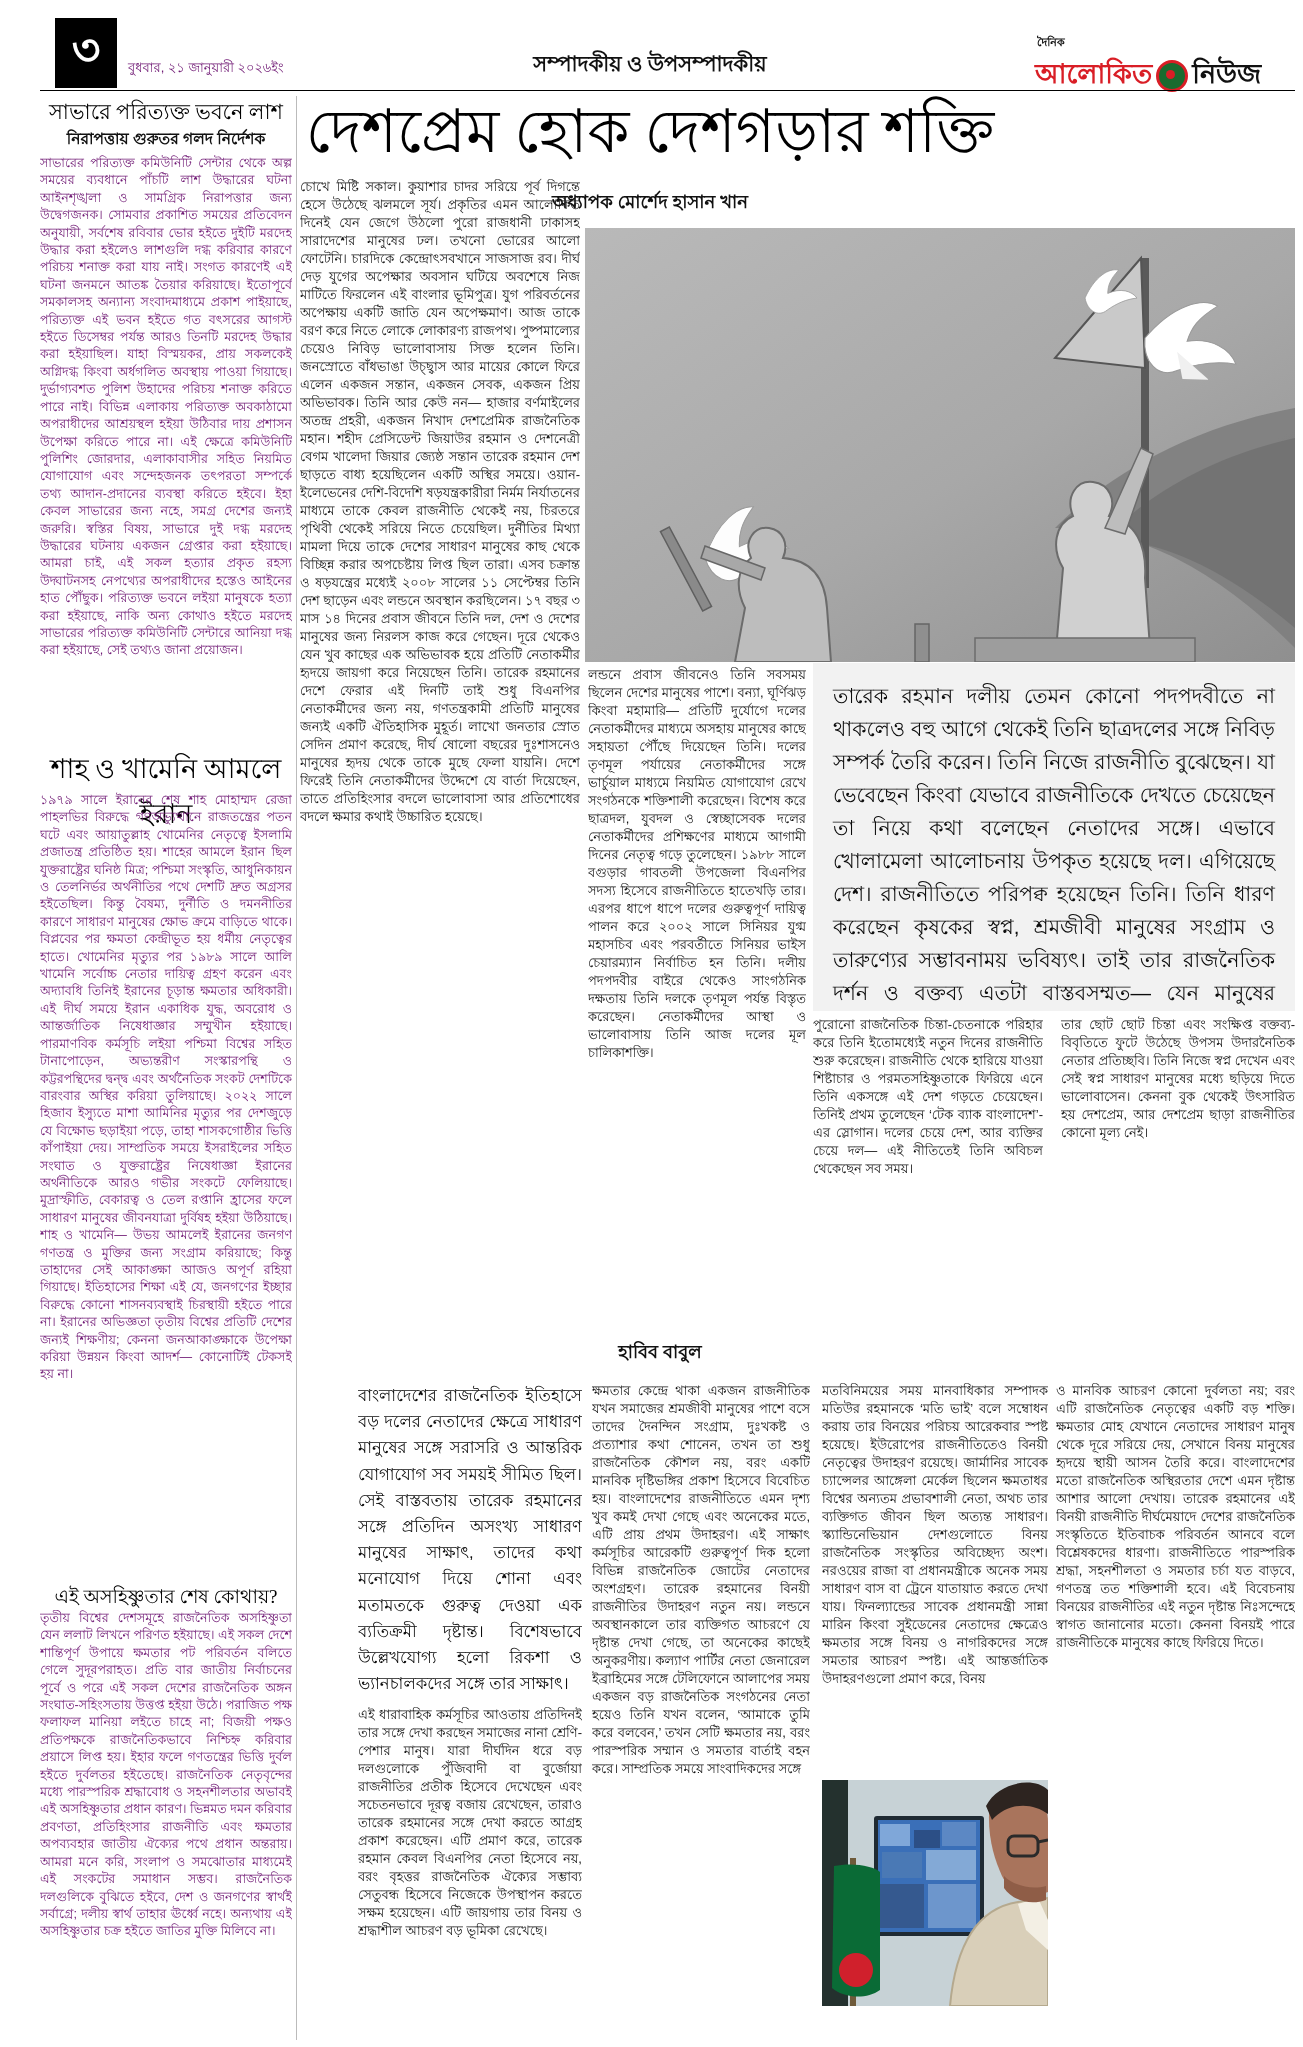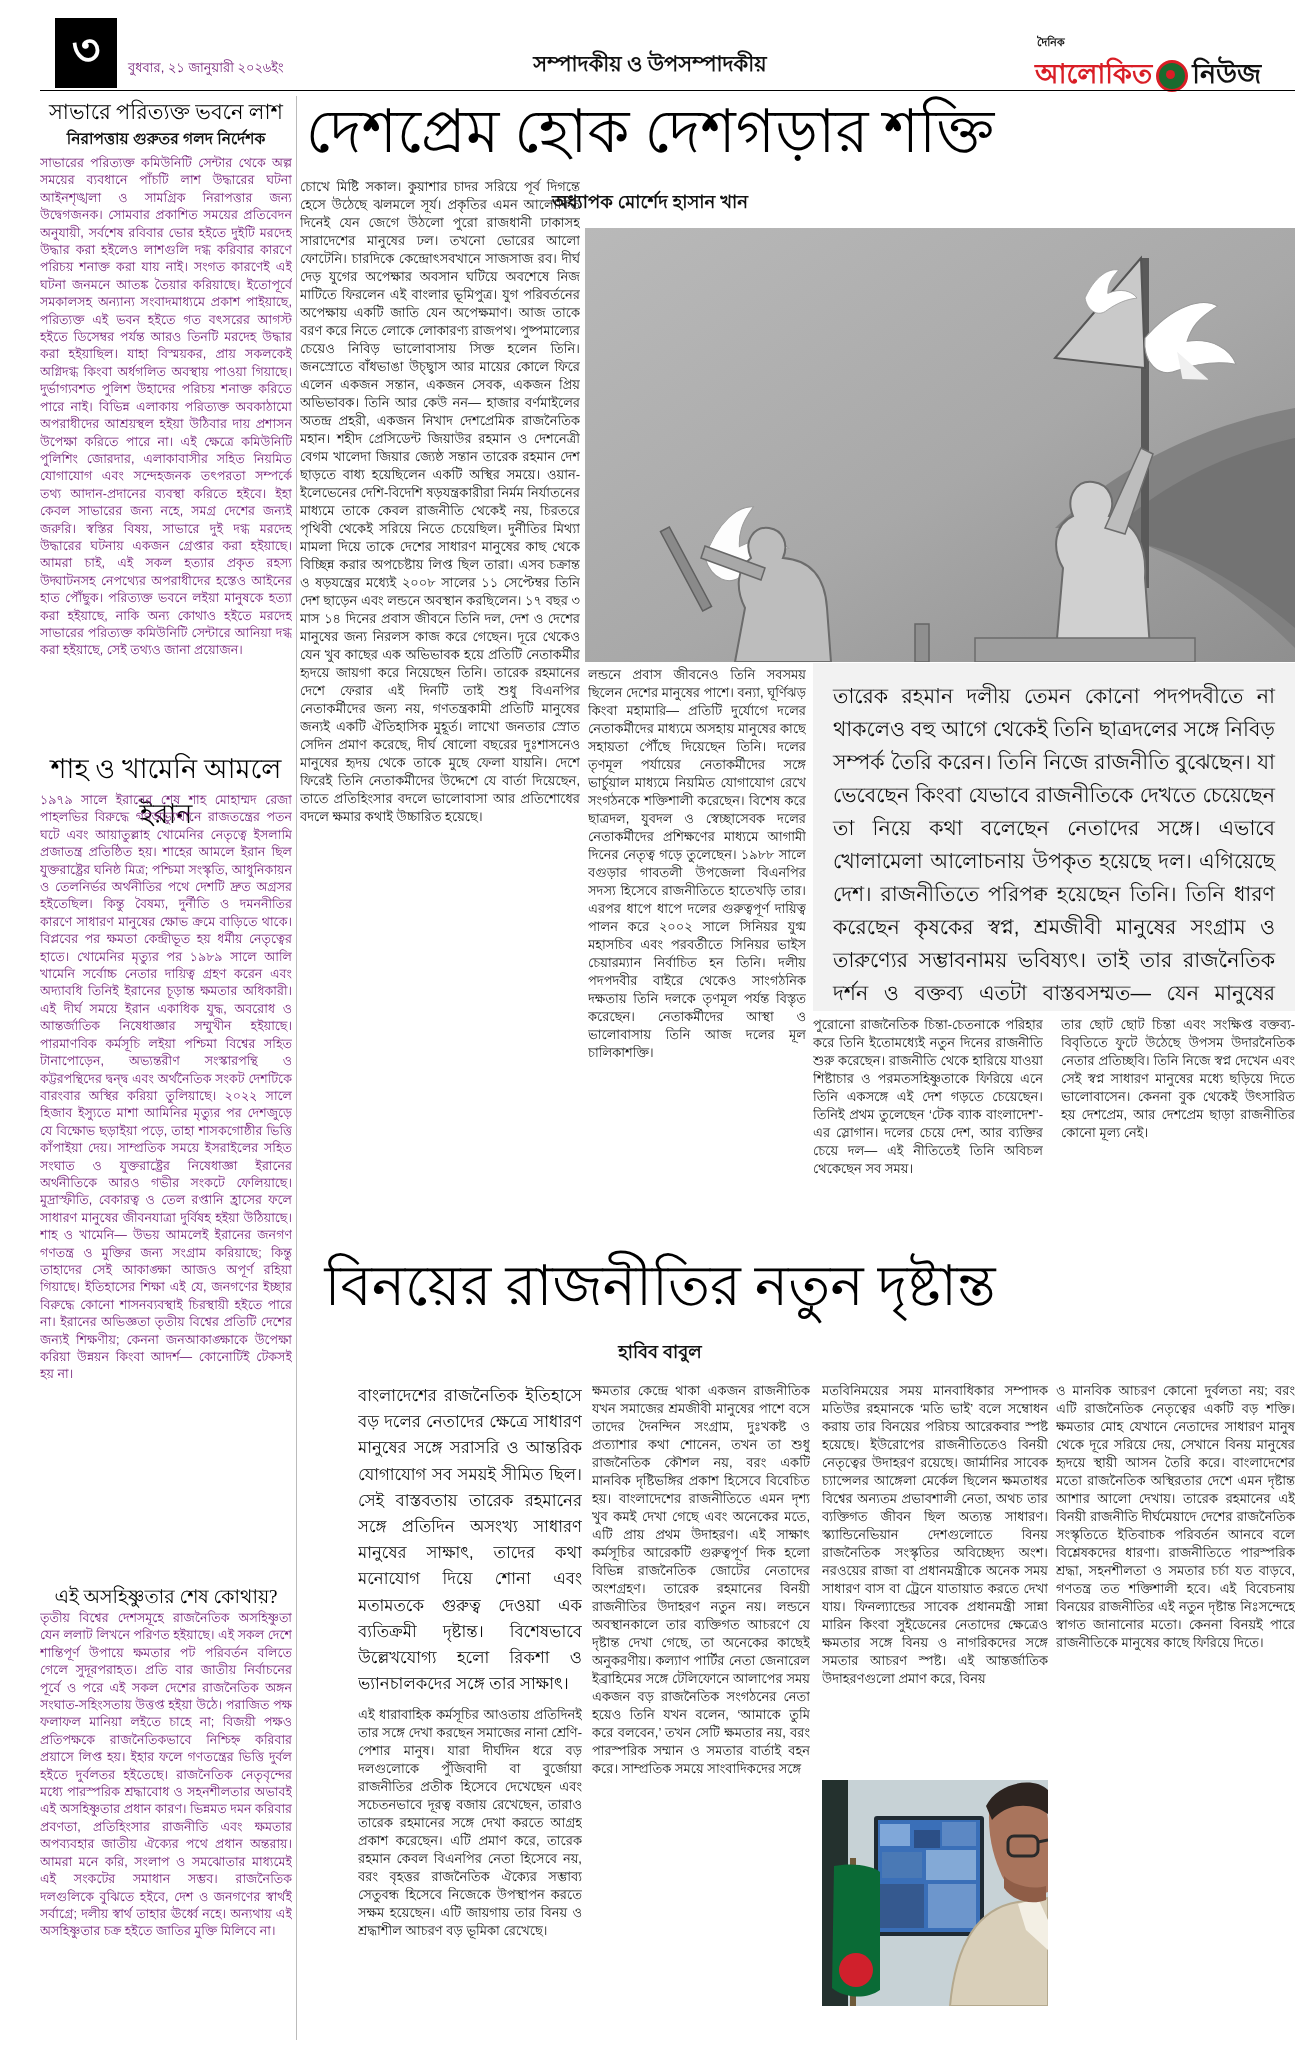--- a/index.html
+++ b/index.html
@@ -134,21 +134,20 @@
         <rect x="330" y="396" width="14" height="38" fill="#8f8f8f" stroke="#666" stroke-width="1.5"></rect>
       </g>
     </svg>
   </div>
 
   <div class="abs body-col main-col2">লন্ডনে প্রবাস জীবনেও তিনি সবসময় ছিলেন দেশের মানুষের পাশে। বন্যা, ঘূর্ণিঝড় কিংবা মহামারি— প্রতিটি দুর্যোগে দলের নেতাকর্মীদের মাধ্যমে অসহায় মানুষের কাছে সহায়তা পৌঁছে দিয়েছেন তিনি। দলের তৃণমূল পর্যায়ের নেতাকর্মীদের সঙ্গে ভার্চুয়াল মাধ্যমে নিয়মিত যোগাযোগ রেখে সংগঠনকে শক্তিশালী করেছেন। বিশেষ করে ছাত্রদল, যুবদল ও স্বেচ্ছাসেবক দলের নেতাকর্মীদের প্রশিক্ষণের মাধ্যমে আগামী দিনের নেতৃত্ব গড়ে তুলেছেন। ১৯৮৮ সালে বগুড়ার গাবতলী উপজেলা বিএনপির সদস্য হিসেবে রাজনীতিতে হাতেখড়ি তার। এরপর ধাপে ধাপে দলের গুরুত্বপূর্ণ দায়িত্ব পালন করে ২০০২ সালে সিনিয়র যুগ্ম মহাসচিব এবং পরবর্তীতে সিনিয়র ভাইস চেয়ারম্যান নির্বাচিত হন তিনি। দলীয় পদপদবীর বাইরে থেকেও সাংগঠনিক দক্ষতায় তিনি দলকে তৃণমূল পর্যন্ত বিস্তৃত করেছেন। নেতাকর্মীদের আস্থা ও ভালোবাসায় তিনি আজ দলের মূল চালিকাশক্তি।</div>
   <div class="abs pullquote">তারেক রহমান দলীয় তেমন কোনো পদপদবীতে না থাকলেও বহু আগে থেকেই তিনি ছাত্রদলের সঙ্গে নিবিড় সম্পর্ক তৈরি করেন। তিনি নিজে রাজনীতি বুঝেছেন। যা ভেবেছেন কিংবা যেভাবে রাজনীতিকে দেখতে চেয়েছেন তা নিয়ে কথা বলেছেন নেতাদের সঙ্গে। এভাবে খোলামেলা আলোচনায় উপকৃত হয়েছে দল। এগিয়েছে দেশ। রাজনীতিতে পরিপক্ব হয়েছেন তিনি। তিনি ধারণ করেছেন কৃষকের স্বপ্ন, শ্রমজীবী মানুষের সংগ্রাম ও তারুণ্যের সম্ভাবনাময় ভবিষ্যৎ। তাই তার রাজনৈতিক দর্শন ও বক্তব্য এতটা বাস্তবসম্মত— যেন মানুষের হৃদয়ের ভাষাই তিনি উচ্চারণ করেন। তবে রাজনীতি বিশ্লেষকদের মতে, দীর্ঘ সতেরো বছরের প্রবাস জীবনে তারেক রহমান রাজনীতির যে গভীর অনুশীলন করেছেন, তার সুস্পষ্ট ছাপ পড়েছে রাষ্ট্র সংস্কারে গৃহীত বিএনপির ৩১ দফা প্রস্তাবনায়। বিভিন্ন সময়ে দেওয়া তার বক্তব্য ও বিবৃতিতে উঠে এসেছে নয়া বন্দোবস্তের বার্তা।</div>
   <div class="abs body-col below-left">পুরোনো রাজনৈতিক চিন্তা-চেতনাকে পরিহার করে তিনি ইতোমধ্যেই নতুন দিনের রাজনীতি শুরু করেছেন। রাজনীতি থেকে হারিয়ে যাওয়া শিষ্টাচার ও পরমতসহিষ্ণুতাকে ফিরিয়ে এনে তিনি একসঙ্গে এই দেশ গড়তে চেয়েছেন। তিনিই প্রথম তুলেছেন ‘টেক ব্যাক বাংলাদেশ’-এর স্লোগান। দলের চেয়ে দেশ, আর ব্যক্তির চেয়ে দল— এই নীতিতেই তিনি অবিচল থেকেছেন সব সময়।</div>
   <div class="abs body-col below-right">তার ছোট ছোট চিন্তা এবং সংক্ষিপ্ত বক্তব্য-বিবৃতিতে ফুটে উঠেছে উপসম উদারনৈতিক নেতার প্রতিচ্ছবি। তিনি নিজে স্বপ্ন দেখেন এবং সেই স্বপ্ন সাধারণ মানুষের মধ্যে ছড়িয়ে দিতে ভালোবাসেন। কেননা বুক থেকেই উৎসারিত হয় দেশপ্রেম, আর দেশপ্রেম ছাড়া রাজনীতির কোনো মূল্য নেই।</div>
 
-  <div class="abs head-serif sec-headline">বিনয়ের রাজনীতির নতুন দৃষ্টান্ত</div>
   <div class="abs sec-byline">হাবিব বাবুল</div>
   <div class="abs sec-intro">বাংলাদেশের রাজনৈতিক ইতিহাসে বড় দলের নেতাদের ক্ষেত্রে সাধারণ মানুষের সঙ্গে সরাসরি ও আন্তরিক যোগাযোগ সব সময়ই সীমিত ছিল। সেই বাস্তবতায় তারেক রহমানের সঙ্গে প্রতিদিন অসংখ্য সাধারণ মানুষের সাক্ষাৎ, তাদের কথা মনোযোগ দিয়ে শোনা এবং মতামতকে গুরুত্ব দেওয়া এক ব্যতিক্রমী দৃষ্টান্ত। বিশেষভাবে উল্লেখযোগ্য হলো রিকশা ও ভ্যানচালকদের সঙ্গে তার সাক্ষাৎ।</div>
   <div class="abs body-col sec-col1-rest">এই ধারাবাহিক কর্মসূচির আওতায় প্রতিদিনই তার সঙ্গে দেখা করছেন সমাজের নানা শ্রেণি-পেশার মানুষ। যারা দীর্ঘদিন ধরে বড় দলগুলোকে পুঁজিবাদী বা বুর্জোয়া রাজনীতির প্রতীক হিসেবে দেখেছেন এবং সচেতনভাবে দূরত্ব বজায় রেখেছেন, তারাও তারেক রহমানের সঙ্গে দেখা করতে আগ্রহ প্রকাশ করেছেন। এটি প্রমাণ করে, তারেক রহমান কেবল বিএনপির নেতা হিসেবে নয়, বরং বৃহত্তর রাজনৈতিক ঐক্যের সম্ভাব্য সেতুবন্ধ হিসেবে নিজেকে উপস্থাপন করতে সক্ষম হয়েছেন। এটি জায়গায় তার বিনয় ও শ্রদ্ধাশীল আচরণ বড় ভূমিকা রেখেছে।</div>
   <div class="abs body-col sec-col2">ক্ষমতার কেন্দ্রে থাকা একজন রাজনীতিক যখন সমাজের শ্রমজীবী মানুষের পাশে বসে তাদের দৈনন্দিন সংগ্রাম, দুঃখকষ্ট ও প্রত্যাশার কথা শোনেন, তখন তা শুধু রাজনৈতিক কৌশল নয়, বরং একটি মানবিক দৃষ্টিভঙ্গির প্রকাশ হিসেবে বিবেচিত হয়। বাংলাদেশের রাজনীতিতে এমন দৃশ্য খুব কমই দেখা গেছে এবং অনেকের মতে, এটি প্রায় প্রথম উদাহরণ। এই সাক্ষাৎ কর্মসূচির আরেকটি গুরুত্বপূর্ণ দিক হলো বিভিন্ন রাজনৈতিক জোটের নেতাদের অংশগ্রহণ। তারেক রহমানের বিনয়ী রাজনীতির উদাহরণ নতুন নয়। লন্ডনে অবস্থানকালে তার ব্যক্তিগত আচরণে যে দৃষ্টান্ত দেখা গেছে, তা অনেকের কাছেই অনুকরণীয়। কল্যাণ পার্টির নেতা জেনারেল ইব্রাহিমের সঙ্গে টেলিফোনে আলাপের সময় একজন বড় রাজনৈতিক সংগঠনের নেতা হয়েও তিনি যখন বলেন, ‘আমাকে তুমি করে বলবেন,’ তখন সেটি ক্ষমতার নয়, বরং পারস্পরিক সম্মান ও সমতার বার্তাই বহন করে। সাম্প্রতিক সময়ে সাংবাদিকদের সঙ্গে</div>
   <div class="abs body-col sec-col3">মতবিনিময়ের সময় মানবাধিকার সম্পাদক মতিউর রহমানকে ‘মতি ভাই’ বলে সম্বোধন করায় তার বিনয়ের পরিচয় আরেকবার স্পষ্ট হয়েছে। ইউরোপের রাজনীতিতেও বিনয়ী নেতৃত্বের উদাহরণ রয়েছে। জার্মানির সাবেক চ্যান্সেলর আঙ্গেলা মের্কেল ছিলেন ক্ষমতাধর বিশ্বের অন্যতম প্রভাবশালী নেতা, অথচ তার ব্যক্তিগত জীবন ছিল অত্যন্ত সাধারণ। স্ক্যান্ডিনেভিয়ান দেশগুলোতে বিনয় রাজনৈতিক সংস্কৃতির অবিচ্ছেদ্য অংশ। নরওয়ের রাজা বা প্রধানমন্ত্রীকে অনেক সময় সাধারণ বাস বা ট্রেনে যাতায়াত করতে দেখা যায়। ফিনল্যান্ডের সাবেক প্রধানমন্ত্রী সান্না মারিন কিংবা সুইডেনের নেতাদের ক্ষেত্রেও ক্ষমতার সঙ্গে বিনয় ও নাগরিকদের সঙ্গে সমতার আচরণ স্পষ্ট। এই আন্তর্জাতিক উদাহরণগুলো প্রমাণ করে, বিনয়</div>
   <div class="abs body-col sec-col4">ও মানবিক আচরণ কোনো দুর্বলতা নয়; বরং এটি রাজনৈতিক নেতৃত্বের একটি বড় শক্তি। ক্ষমতার মোহ যেখানে নেতাদের সাধারণ মানুষ থেকে দূরে সরিয়ে দেয়, সেখানে বিনয় মানুষের হৃদয়ে স্থায়ী আসন তৈরি করে। বাংলাদেশের মতো রাজনৈতিক অস্থিরতার দেশে এমন দৃষ্টান্ত আশার আলো দেখায়। তারেক রহমানের এই বিনয়ী রাজনীতি দীর্ঘমেয়াদে দেশের রাজনৈতিক সংস্কৃতিতে ইতিবাচক পরিবর্তন আনবে বলে বিশ্লেষকদের ধারণা। রাজনীতিতে পারস্পরিক শ্রদ্ধা, সহনশীলতা ও সমতার চর্চা যত বাড়বে, গণতন্ত্র তত শক্তিশালী হবে। এই বিবেচনায় বিনয়ের রাজনীতির এই নতুন দৃষ্টান্ত নিঃসন্দেহে স্বাগত জানানোর মতো। কেননা বিনয়ই পারে রাজনীতিকে মানুষের কাছে ফিরিয়ে দিতে।</div>
 
   <div class="abs portrait">
     <svg width="226" height="226" viewBox="0 0 226 226" xmlns="http://www.w3.org/2000/svg">
       <rect width="226" height="226" fill="#c7d2d6"></rect>

